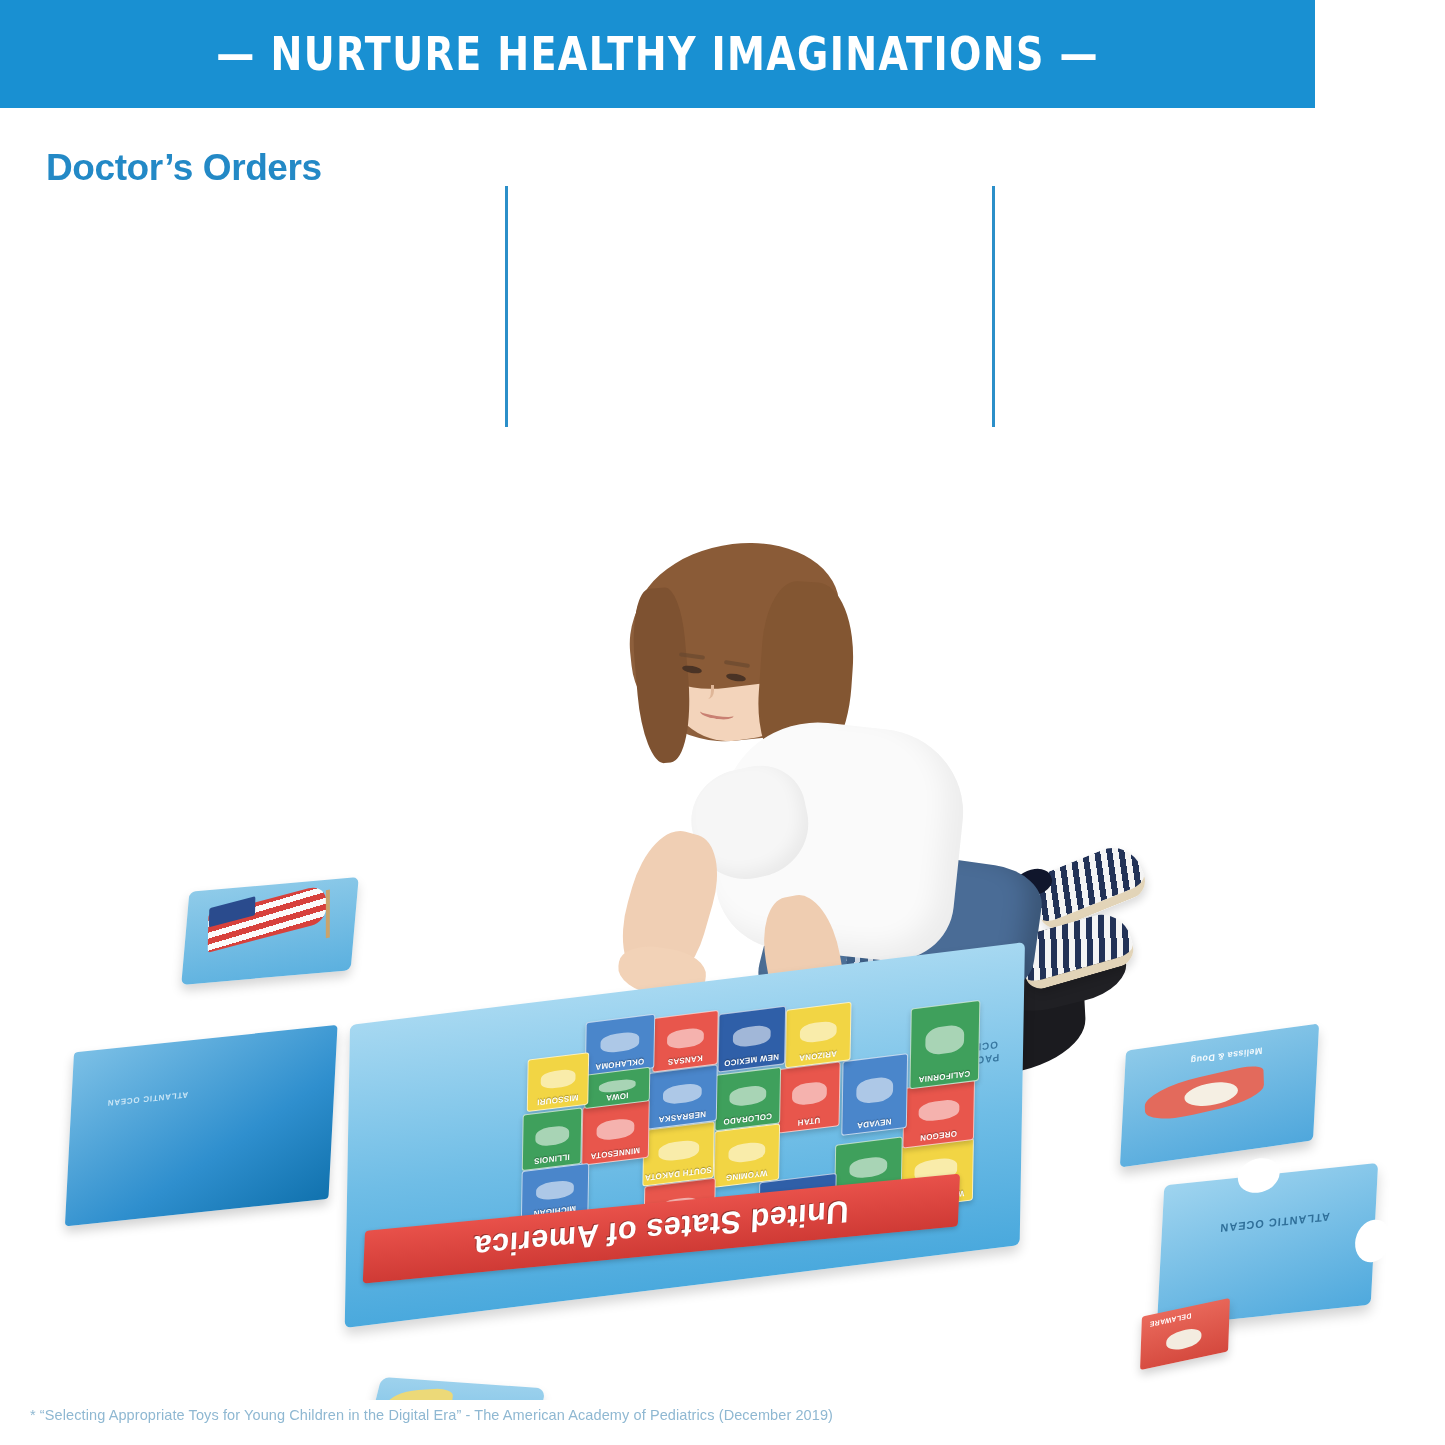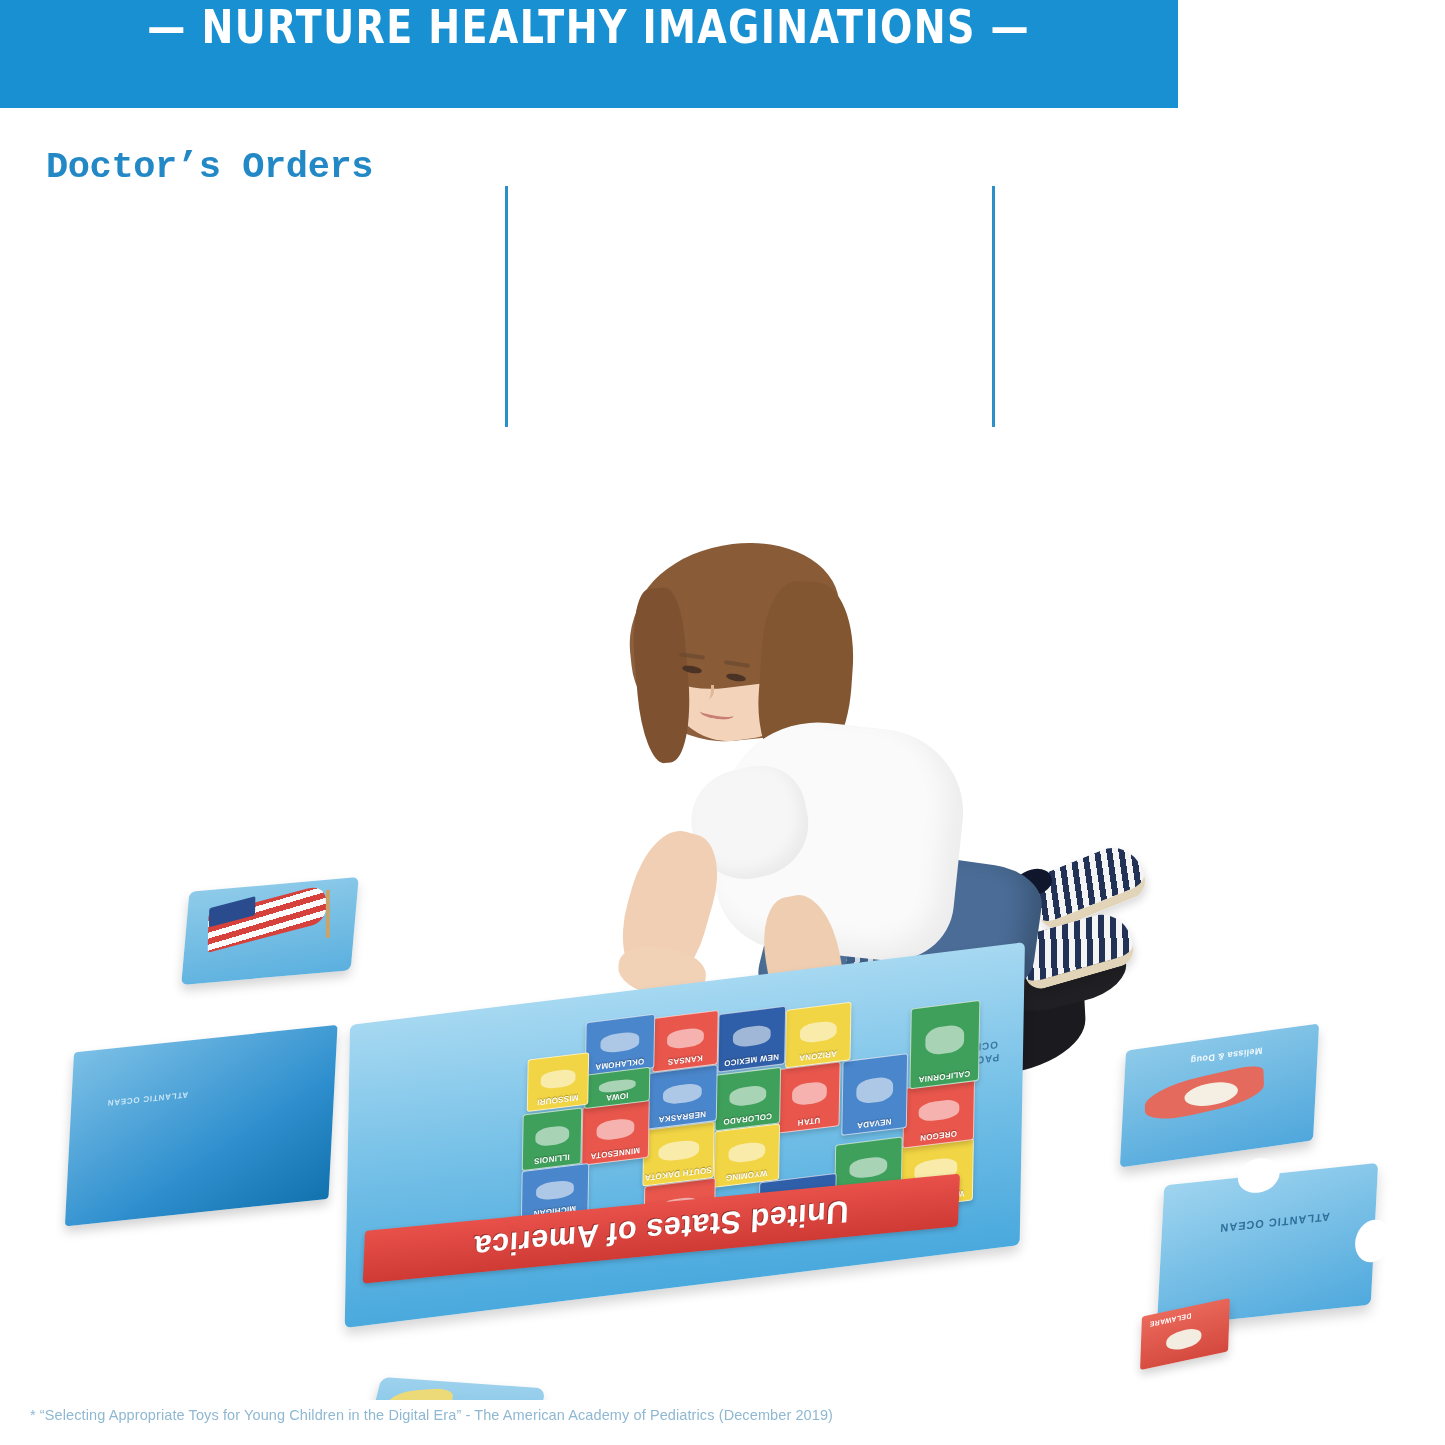--- a/index.html
+++ b/index.html
@@ -6,23 +6,23 @@
   html,body { width:1445px; height:1445px; }
   body {
     font-family:"Liberation Sans", sans-serif;
     background:#ffffff;
     position:relative;
     overflow:hidden;
   }
 
   
   .header-banner{
-    position:absolute; left:0; top:0; width:1178px; height:108px;
+    position:absolute; left:0; top:0; width:1315px; height:108px;
     background:#1990d2;
-    display:flex; align-items:flex-start; justify-content:center;
+    display:flex; align-items:center; justify-content:center;
   }
   .header-title{
     color:#ffffff;
     font-family:"Liberation Sans Narrow","DejaVu Sans Condensed","Liberation Sans",sans-serif;
     font-size:46px;
     font-weight:600;
     letter-spacing:1.5px;
     white-space:nowrap;
     transform:scaleX(0.92);
   }
@@ -39,21 +39,20 @@
   .feature-col.col-3{ left:1028px;width:415px; }
 
   .feature-heading{
     color:#2389c6;
     font-size:37px;
     font-weight:bold;
     letter-spacing:-0.4px;
     line-height:1.08;
     margin-bottom:4px;
     white-space:nowrap;
-    font-family:Liberation Mono, monospace;
   }
   .feature-body{
     color:#4397c9;
     font-size:35px;
     font-weight:300;
     line-height:1.72;
     letter-spacing:-0.1px;
   }
   .feature-body .asterisk{ font-size:22px; vertical-align:super; }
 

